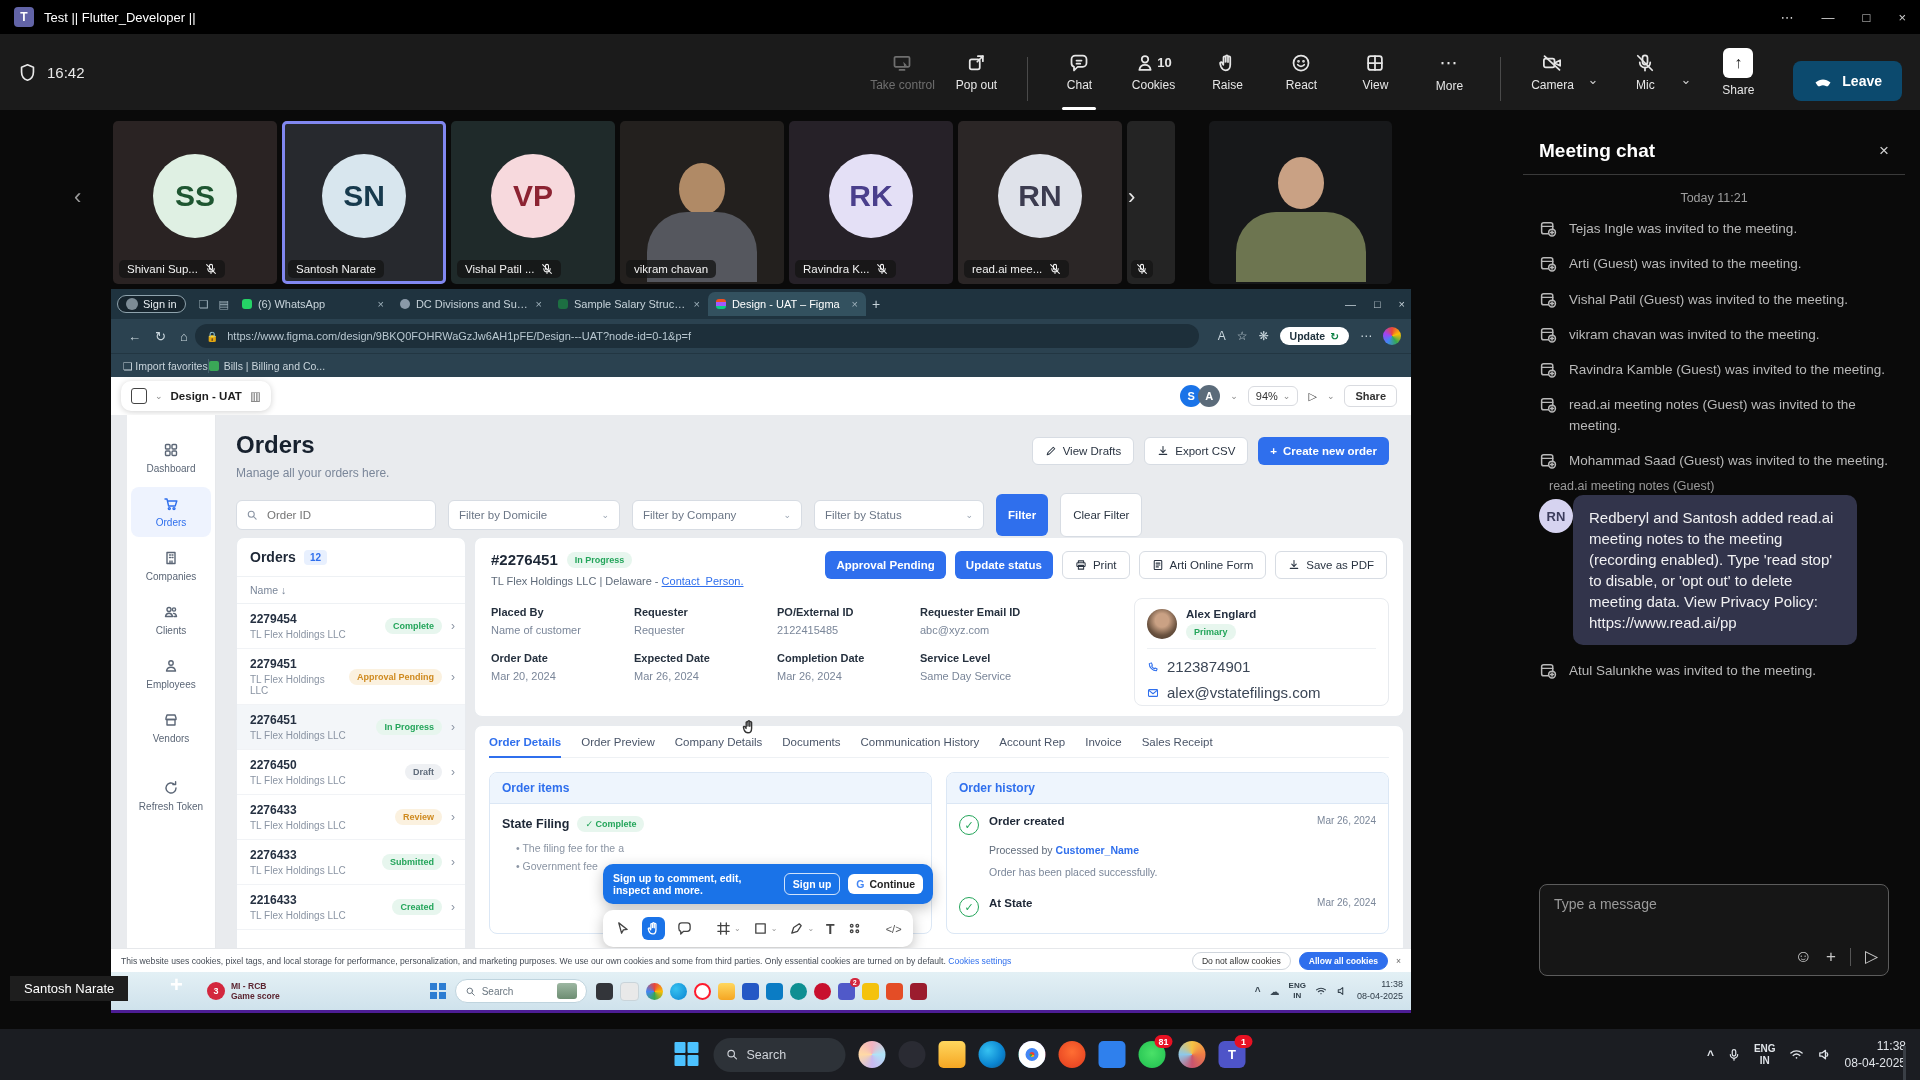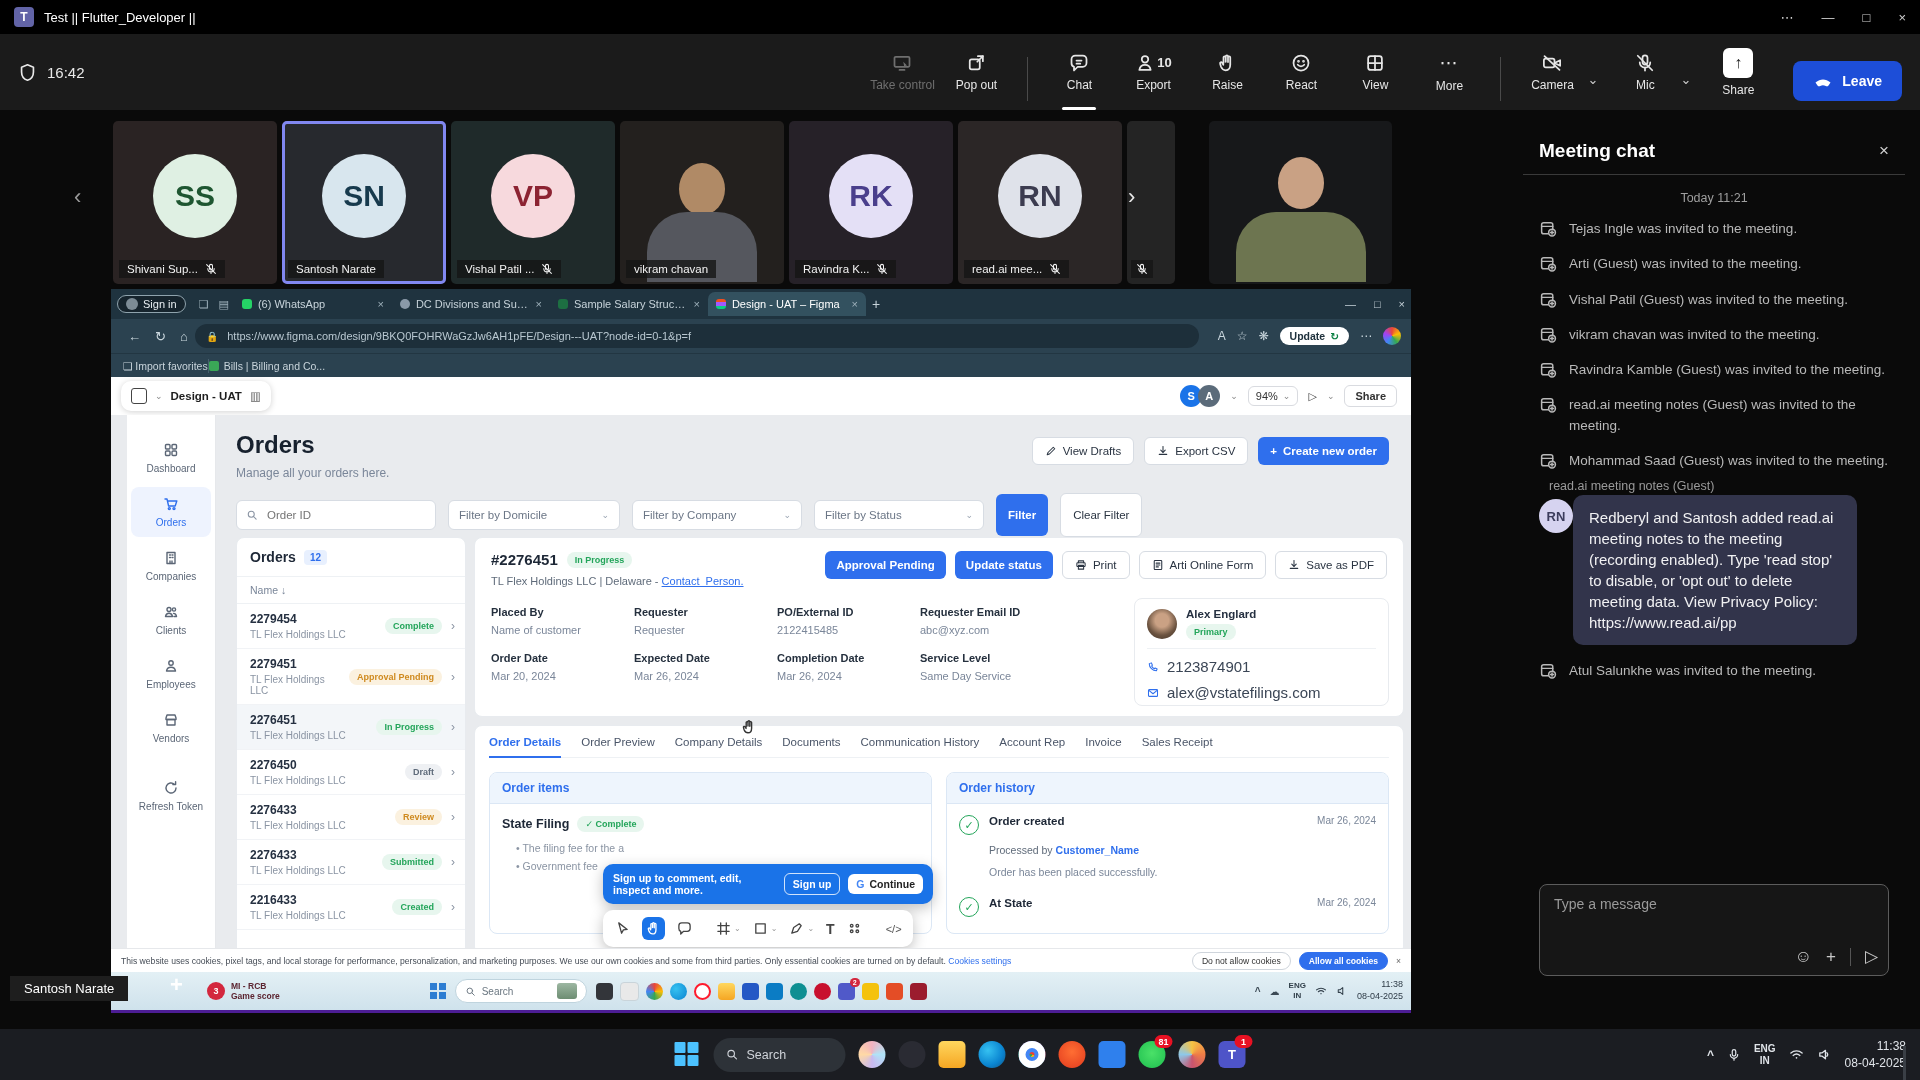--- a/index.html
+++ b/index.html
@@ -17,27 +17,27 @@
   .clock{display:flex;align-items:center;gap:10px;color:#e8e8e8;font-size:15px;}
   .tbgroup{display:flex;align-items:flex-end;gap:8px;}
   .tbtn{width:66px;height:58px;display:flex;flex-direction:column;align-items:center;justify-content:center;gap:5px;color:#e6e6e6;font-size:12px;border-radius:6px;position:relative;}
   .tbtn.disabled{color:#6f6f6f;}
   .tbtn.active:after{content:"";position:absolute;bottom:-9px;left:16px;right:16px;height:3px;background:#fff;border-radius:2px;}
   .tcount{font-weight:bold;font-size:13px;margin-left:2px;}
   .vdiv{width:1px;height:44px;background:#4a4a4a;margin:0 10px;}
   .devbtn{display:flex;align-items:flex-end;}
   .chev{color:#cfcfcf;font-size:13px;padding:0 6px 14px 2px;}
   .share-sq{width:30px;height:30px;border-radius:6px;background:#fff;color:#1b1b1b;display:flex;align-items:center;justify-content:center;font-size:16px;font-weight:bold;}
-  .leave{margin-left:14px;height:40px;background:#1d4ed8;border-radius:8px;display:flex;align-items:center;gap:9px;padding:0 20px;font-size:14px;font-weight:bold;color:#fff;}
+  .leave{margin-left:14px;height:40px;background:#0c4a6e;border-radius:8px;display:flex;align-items:center;gap:9px;padding:0 20px;font-size:14px;font-weight:bold;color:#fff;}
   
   .strip{position:absolute;left:0;top:110px;width:1920px;height:180px;}
   .strip-arrow{position:absolute;top:74px;color:#9a9a9a;font-size:22px;}
   .tile{position:absolute;top:11px;width:164px;height:163px;border-radius:5px;overflow:hidden;}
   .tile .av{position:absolute;left:50%;top:46%;transform:translate(-50%,-50%);width:84px;height:84px;border-radius:50%;display:flex;align-items:center;justify-content:center;font-size:30px;font-weight:bold;}
-  .tile .nm{position:absolute;left:6px;bottom:6px;background:rgba(20,20,20,.78);border-radius:0;padding:3px 8px;font-size:11.5px;color:#f2f2f2;display:flex;align-items:center;gap:7px;max-width:146px;white-space:nowrap;justify-content:center;}
+  .tile .nm{position:absolute;left:6px;bottom:6px;background:rgba(20,20,20,.78);border-radius:5px;padding:3px 8px;font-size:11.5px;color:#f2f2f2;display:flex;align-items:center;gap:7px;max-width:146px;white-space:nowrap;justify-content:center;}
   .tile.sel{outline:3px solid #8187f0;outline-offset:-3px;}
   .person{position:absolute;left:0;top:0;right:0;bottom:0;}
   .person .head{position:absolute;left:50%;top:26%;transform:translateX(-50%);width:46px;height:52px;border-radius:50%;background:#b08a66;}
   .person .body{position:absolute;left:50%;top:56%;transform:translateX(-50%);width:110px;height:70px;border-radius:40px 40px 0 0;background:#5d6147;}
   
   .chatpanel{position:absolute;left:1523px;top:130px;width:382px;height:872px;display:flex;flex-direction:column;box-sizing:border-box;padding:0 16px;}
   .chathead{display:flex;align-items:center;height:42px;}
   .chathead .t{font-size:19px;font-weight:bold;}
   .chathead .x{margin-left:auto;color:#d0d0d0;font-size:17px;}
   .chatdivider{height:1px;background:#3a3a3a;margin:2px -16px 0;}
@@ -250,21 +250,21 @@
         <span>Chat</span>
       </div>
       <div class="tbtn">
         <div style="display:flex;align-items:center;">
           <svg class="ic" width="20" height="20" viewBox="0 0 16 16">
               <circle cx="8" cy="5" r="2.6"></circle>
               <path d="M3.5 13.5c.4-2.6 2.2-4 4.5-4s4.1 1.4 4.5 4z"></path>
             </svg>
           <span class="tcount">10</span>
         </div>
-        <span>Export</span>
+        <span>Cookies</span>
       </div>
       <div class="tbtn">
         <svg class="ic" width="20" height="20" viewBox="0 0 16 16">
             <path d="M5.2 8V3.6a.9.9 0 0 1 1.8 0V7M7 7V2.7a.9.9 0 0 1 1.8 0V7m0 .2V3.5a.9.9 0 0 1 1.8 0v5.7c0 2.8-1.4 4.6-3.6 4.6-1.9 0-3-.9-3.8-2.8L2.5 8.6a.9.9 0 0 1 1.6-.8l1 1.6"></path>
           </svg>
         <span>Raise</span>
       </div>
       <div class="tbtn">
         <svg class="ic" width="20" height="20" viewBox="0 0 16 16">
             <circle cx="8" cy="8" r="6"></circle>

